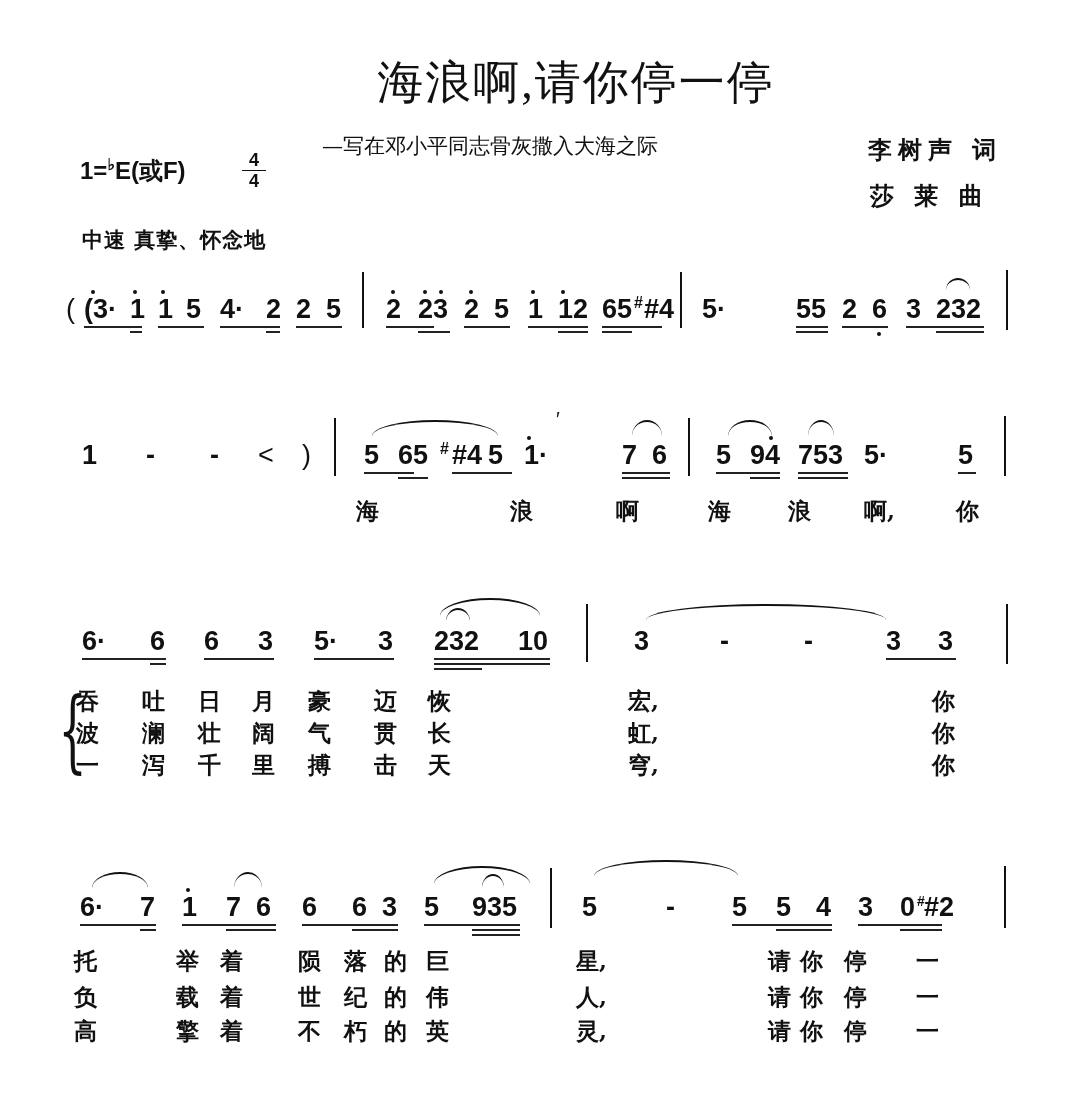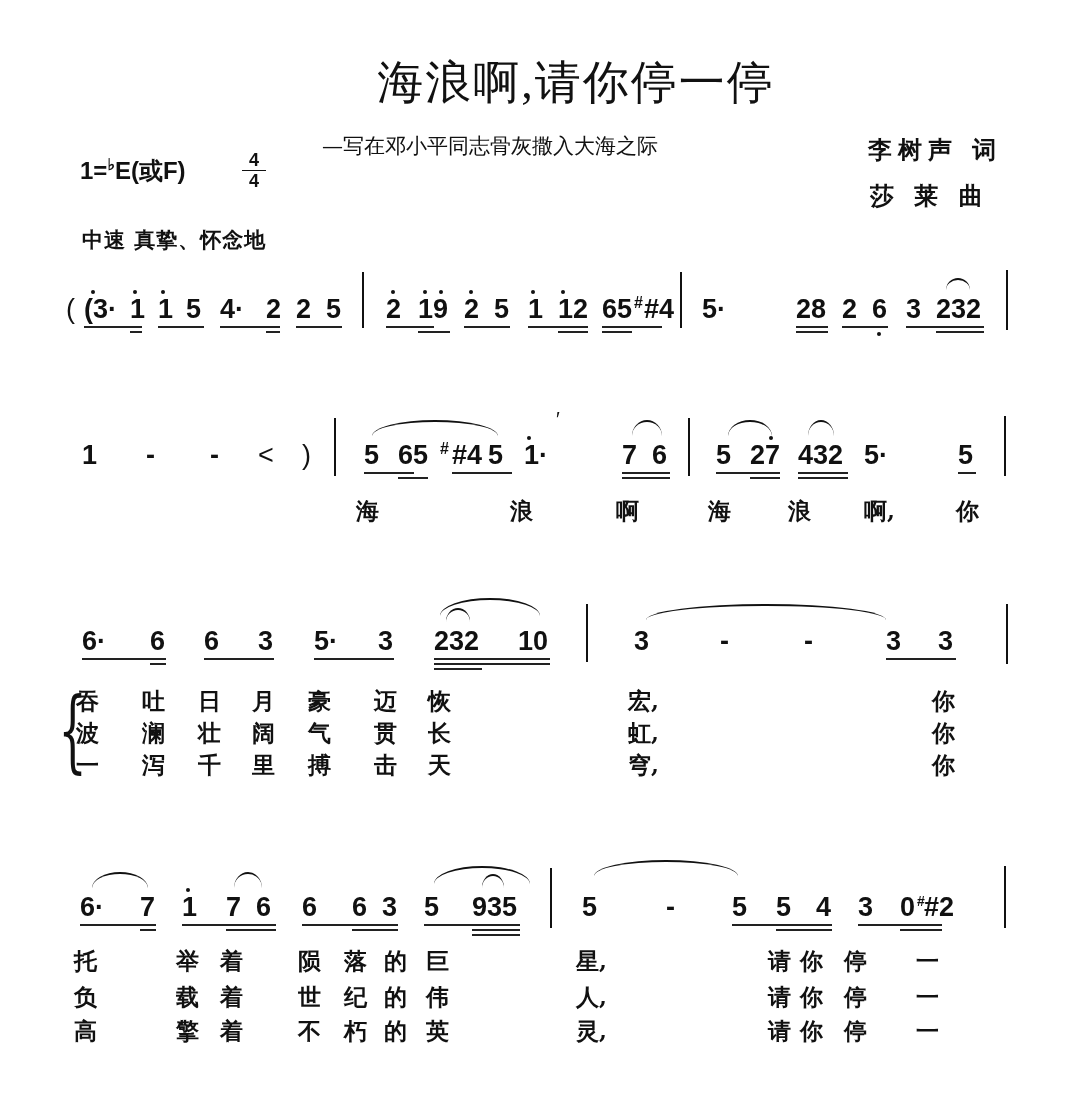--- a/index.html
+++ b/index.html
@@ -59,21 +59,21 @@
   <div class="ul" style="left:84px;top:326px;width:58px;"></div>
   <div class="ul" style="left:130px;top:331px;width:12px;"></div>
   <div class="ul" style="left:158px;top:326px;width:46px;"></div>
   <div class="ul" style="left:220px;top:326px;width:60px;"></div>
   <div class="ul" style="left:266px;top:331px;width:14px;"></div>
   <div class="ul" style="left:296px;top:326px;width:46px;"></div>
   <div class="barline" style="left:362px;top:272px;height:56px;"></div>
 
   <span class="note" style="left:386px;top:294px;">2</span>
   <span class="dot-hi" style="left:391px;top:290px;"></span>
-  <span class="note" style="left:418px;top:294px;">19</span>
+  <span class="note" style="left:418px;top:294px;">23</span>
   <span class="dot-hi" style="left:423px;top:290px;"></span>
   <span class="dot-hi" style="left:439px;top:290px;"></span>
   <span class="note" style="left:464px;top:294px;">2</span>
   <span class="dot-hi" style="left:469px;top:290px;"></span>
   <span class="note" style="left:494px;top:294px;">5</span>
   <span class="note" style="left:528px;top:294px;">1</span>
   <span class="dot-hi" style="left:531px;top:290px;"></span>
   <span class="note" style="left:558px;top:294px;">12</span>
   <span class="dot-hi" style="left:561px;top:290px;"></span>
   <span class="note" style="left:602px;top:294px;">65</span>
@@ -82,21 +82,21 @@
   <div class="ul" style="left:386px;top:326px;width:48px;"></div>
   <div class="ul" style="left:418px;top:331px;width:32px;"></div>
   <div class="ul" style="left:464px;top:326px;width:46px;"></div>
   <div class="ul" style="left:528px;top:326px;width:60px;"></div>
   <div class="ul" style="left:558px;top:331px;width:30px;"></div>
   <div class="ul" style="left:602px;top:326px;width:60px;"></div>
   <div class="ul" style="left:602px;top:331px;width:30px;"></div>
   <div class="barline" style="left:680px;top:272px;height:56px;"></div>
 
   <span class="note" style="left:702px;top:294px;">5·</span>
-  <span class="note" style="left:796px;top:294px;">28</span>
+  <span class="note" style="left:796px;top:294px;">55</span>
   <span class="note" style="left:842px;top:294px;">2</span>
   <span class="note" style="left:872px;top:294px;">6</span>
   <span class="dot-hi" style="left:877px;top:332px;"></span>
   <span class="note" style="left:906px;top:294px;">3</span>
   <span class="note" style="left:936px;top:294px;">232</span>
   <div class="ul" style="left:796px;top:326px;width:32px;"></div>
   <div class="ul" style="left:796px;top:331px;width:32px;"></div>
   <div class="ul" style="left:842px;top:326px;width:46px;"></div>
   <div class="ul" style="left:906px;top:326px;width:78px;"></div>
   <div class="ul" style="left:936px;top:331px;width:48px;"></div>
@@ -127,23 +127,23 @@
   <div class="ul" style="left:398px;top:477px;width:30px;"></div>
   <div class="ul" style="left:452px;top:472px;width:60px;"></div>
   <div class="ul" style="left:622px;top:472px;width:48px;"></div>
   <div class="ul" style="left:622px;top:477px;width:48px;"></div>
   <div class="slur" style="left:632px;top:420px;width:30px;height:14px;"></div>
   <div class="barline" style="left:688px;top:418px;height:58px;"></div>
 
   <div class="slur" style="left:728px;top:420px;width:44px;height:14px;"></div>
   <div class="slur" style="left:808px;top:420px;width:26px;height:14px;"></div>
   <span class="note" style="left:716px;top:440px;">5</span>
-  <span class="note" style="left:750px;top:440px;">27</span>
+  <span class="note" style="left:750px;top:440px;">94</span>
   <span class="dot-hi" style="left:769px;top:436px;"></span>
-  <span class="note" style="left:798px;top:440px;">432</span>
+  <span class="note" style="left:798px;top:440px;">753</span>
   <span class="note" style="left:864px;top:440px;">5·</span>
   <span class="note" style="left:958px;top:440px;">5</span>
   <div class="ul" style="left:716px;top:472px;width:64px;"></div>
   <div class="ul" style="left:750px;top:477px;width:30px;"></div>
   <div class="ul" style="left:798px;top:472px;width:50px;"></div>
   <div class="ul" style="left:798px;top:477px;width:50px;"></div>
   <div class="ul" style="left:958px;top:472px;width:18px;"></div>
   <div class="barline" style="left:1004px;top:416px;height:60px;"></div>
 
   <span class="lyric" style="left:356px;top:496px;">海</span>

